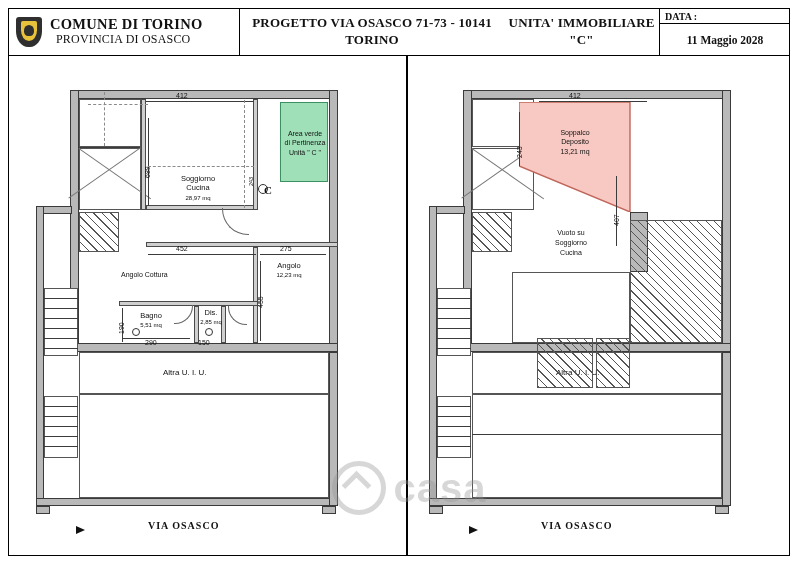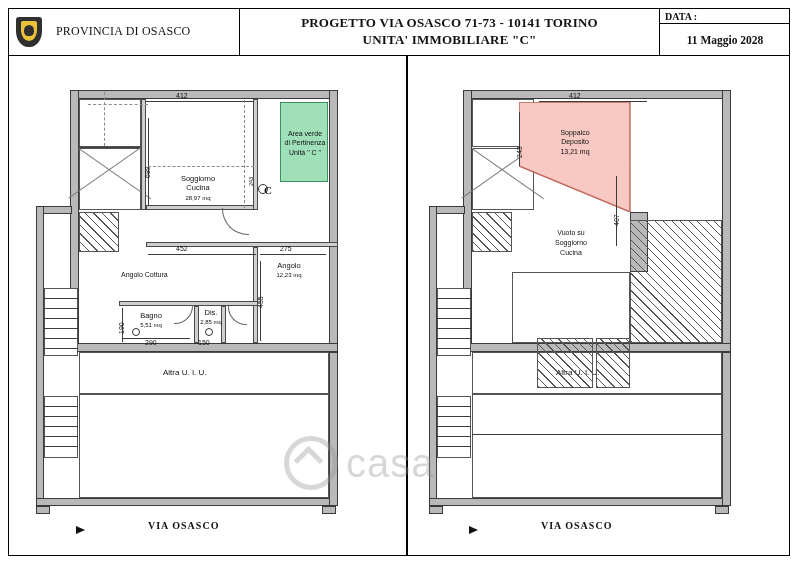--- a/index.html
+++ b/index.html
@@ -45,21 +45,21 @@
   }
   .crest .bull{
     position:absolute;left:8px;top:8px;width:10px;height:11px;
     background:#2f2f2f;border-radius:50% 50% 40% 40%;
   }
   .tb-left-text{line-height:1.15;}
   .comune{font-size:14.5px;font-weight:bold;letter-spacing:.3px;}
   .provincia{font-size:12px;letter-spacing:.2px;padding-left:6px;}
   .tb-mid{
     flex:1;border-right:1.6px solid #000;box-sizing:border-box;
-    display:flex;flex-direction:column;align-items:center;justify-content:center;
+    display:flex;flex-direction:row;align-items:center;justify-content:center;
     text-align:center;line-height:1.25;
   }
   .tb-mid div{font-size:13px;font-weight:bold;letter-spacing:.2px;}
   .tb-right{
     width:130px;box-sizing:border-box;display:flex;flex-direction:column;
   }
   .tb-right .lbl{
     font-size:10px;font-weight:bold;padding:3px 0 0 5px;
     border-bottom:1.6px solid #000;height:16px;box-sizing:border-box;
   }
@@ -97,23 +97,23 @@
   .lbl-room{font-size:7.5px;text-align:center;line-height:1.25;}
   .lbl-room .sq{font-size:6px;}
   .dimtxt{position:absolute;font-family:"Liberation Sans",sans-serif;font-size:7px;color:#111;}
   .vert{transform-origin:0 0;transform:rotate(-90deg);}
   .street{
     position:absolute;font-family:"Liberation Serif",serif;font-size:10px;font-weight:bold;letter-spacing:1px;
   }
   .arrow{position:absolute;width:0;height:0;border-top:4px solid transparent;border-bottom:4px solid transparent;border-right:9px solid #111;}
   .circle{position:absolute;border:1px solid #333;border-radius:50%;}
   .watermark{
-    position:absolute;left:276px;top:372px;width:250px;height:70px;
-    display:flex;align-items:center;justify-content:flex-start;
-    color:rgba(150,150,150,.38);font-size:40px;font-weight:normal;
+    position:absolute;left:276px;top:397px;width:250px;height:70px;
+    display:flex;align-items:center;justify-content:center;
+    color:rgba(150,150,150,.38);font-size:40px;font-weight:bold;
     font-family:"Liberation Sans",sans-serif;letter-spacing:1px;
     pointer-events:none;
   }
   .wm-ico{
     width:44px;height:44px;border:5px solid rgba(150,150,150,.38);border-radius:50%;
     margin-right:8px;position:relative;
   }
   .wm-ico:after{
     content:"";position:absolute;left:9px;top:9px;width:16px;height:16px;
     border-left:5px solid rgba(150,150,150,.38);border-top:5px solid rgba(150,150,150,.38);
@@ -128,20 +128,21 @@
   <div class="frame"></div>
 
   <div class="titleblock">
     <div class="tb-left">
       <div class="crest">
         <div class="shield"></div>
           <div class="inner"></div>
           <div class="bull"></div>
       </div>
       <div class="tb-left-text">
+        <div class="comune">COMUNE DI TORINO</div>
         <div class="provincia">PROVINCIA DI OSASCO</div>
       </div>
     </div>
     <div class="tb-mid">
       <div>PROGETTO VIA OSASCO 71-73 - 10141 TORINO</div>
       <div>UNITA' IMMOBILIARE "C"</div>
     </div>
     <div class="tb-right">
       <div class="lbl">DATA :</div>
       <div class="val">11 Maggio 2028</div>

